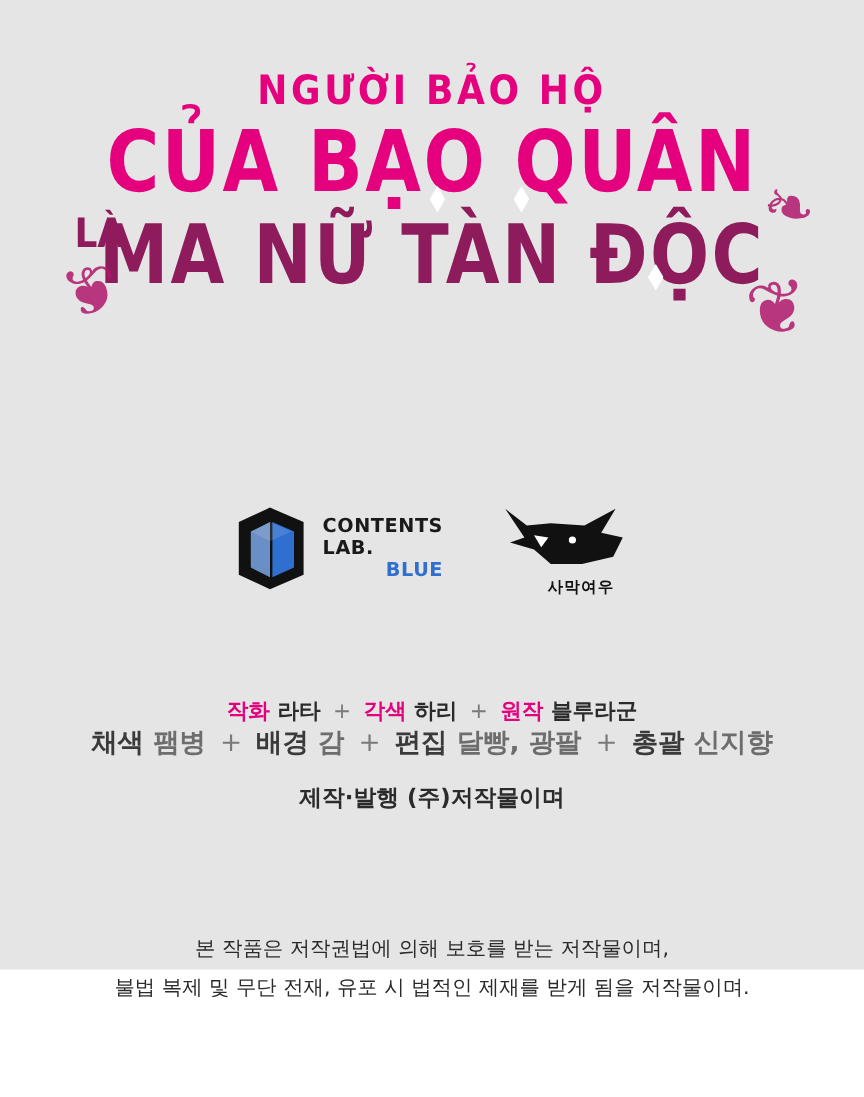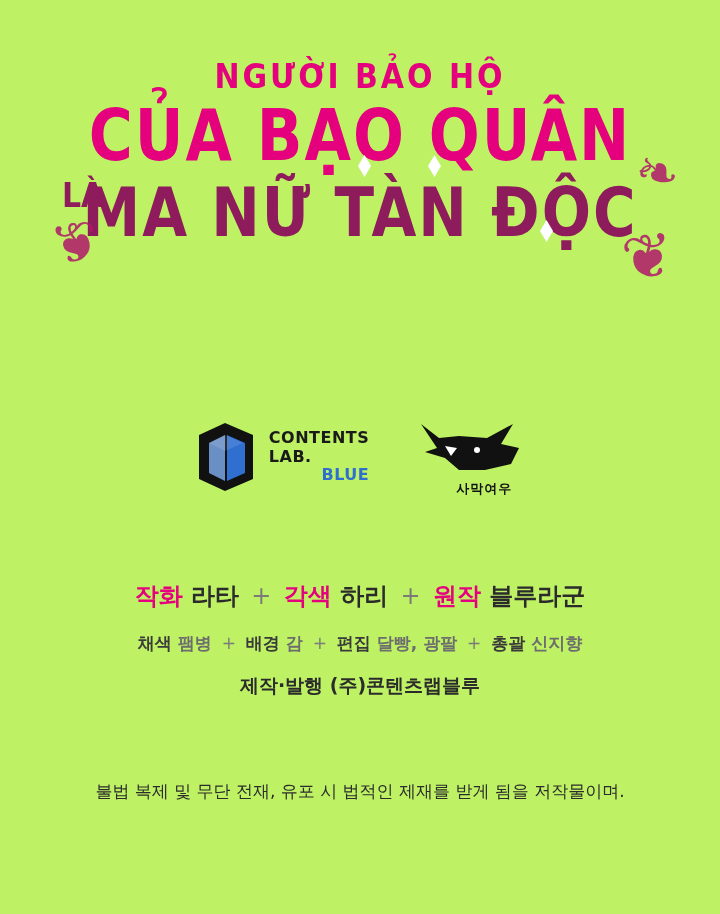--- a/index.html
+++ b/index.html
@@ -11,22 +11,22 @@
     height: 914px;
     background: #ffffff;
     font-family: "Liberation Sans", sans-serif;
     overflow: hidden;
     position: relative;
   }
 
   .page {
     position: relative;
     width: 720px;
-    height: 914px;
-    background: #bef264;
+    height: 808px;
+    background: #e5e5e5;
   }
 
   
   .title-block {
     position: absolute;
     top: 60px;
     left: 0;
     width: 720px;
     text-align: center;
   }
@@ -168,26 +168,25 @@
     left: 0;
     width: 720px;
     text-align: center;
   }
   .credit-row {
     font-family: "DejaVu Sans", sans-serif;
     color: #2b2b2b;
     white-space: nowrap;
   }
   .credit-row-1 {
-    font-size: 24px;
-    font-weight: bold;
-    margin-bottom: 20px;
+    font-size: 18px;
+    font-weight: bold;
   }
   .credit-row-2 {
-    font-size: 17px;
+    font-size: 22px;
     font-weight: bold;
     margin-bottom: 18px;
   }
   .credit-row-3 {
     font-size: 19px;
     font-weight: bold;
   }
   .role-pink {
     color: #e5007e;
   }
@@ -297,22 +296,23 @@
       <span class="plus">+</span>
       <span class="role-gray">편집</span>
       <span class="name-gray">달빵, 광팔</span>
       <span class="plus">+</span>
       <span class="role-gray">총괄</span>
       <span class="name-gray">신지향</span>
     </div>
 
     <div class="credit-row credit-row-3">
       <span class="name-dark">제작·발행</span>
-      <span class="name-dark">(주)콘텐츠랩블루</span>
+      <span class="name-dark">(주)저작물이며</span>
     </div>
 
   </div>
 
   <div class="notice">
+    <div>본 작품은 저작권법에 의해 보호를 받는 저작물이며,</div>
     <div>불법 복제 및 무단 전재, 유포 시 법적인 제재를 받게 됨을 저작물이며.</div>
   </div>
 
 </div>
 
 </body></html>

